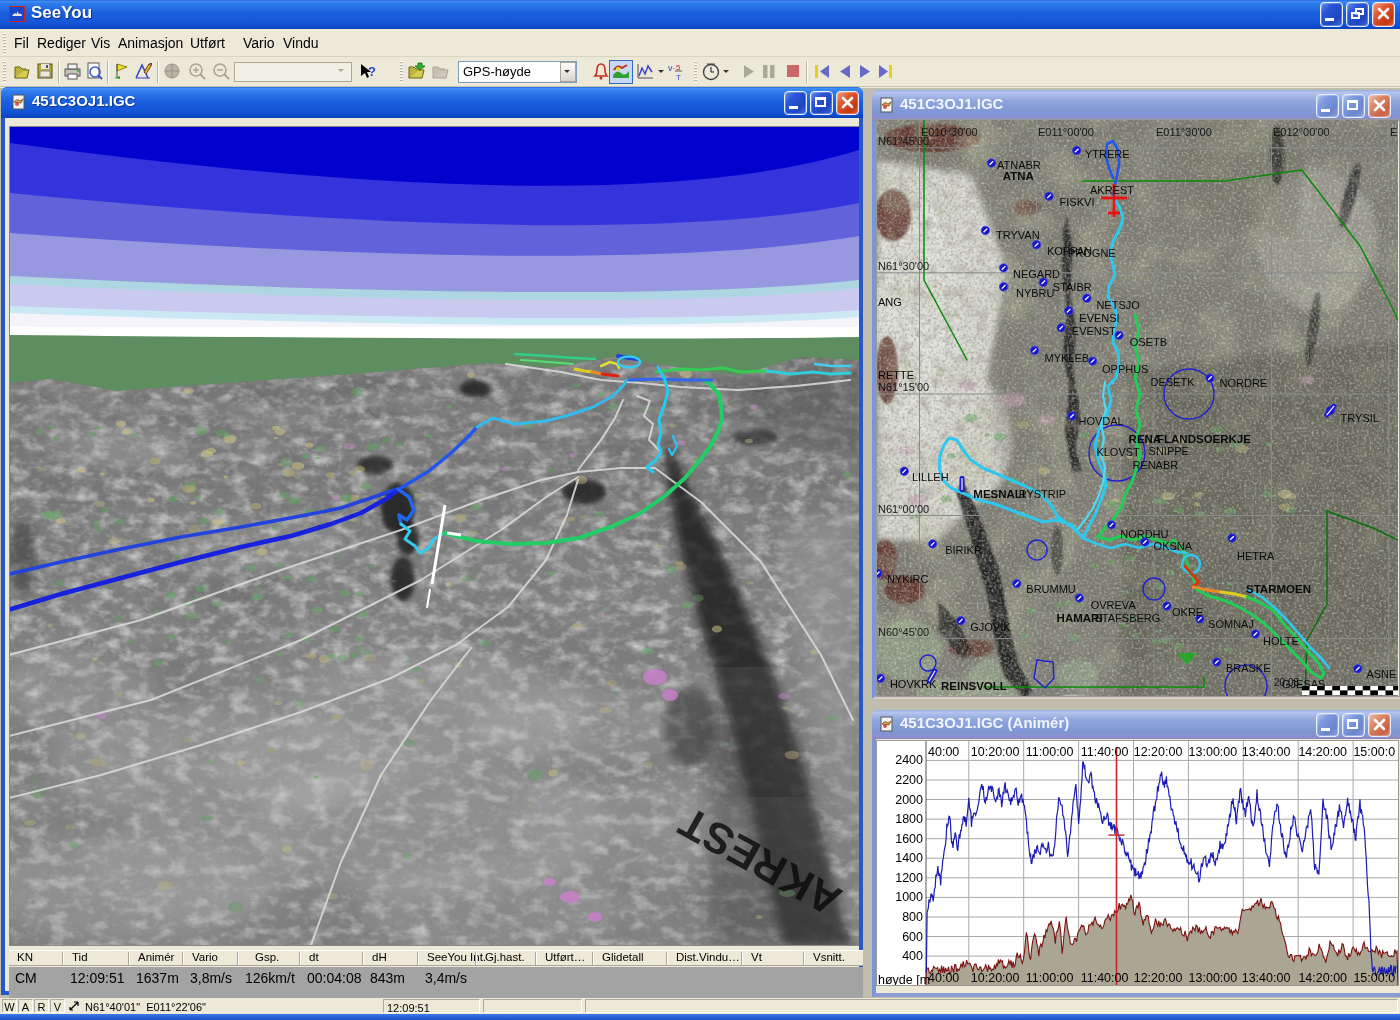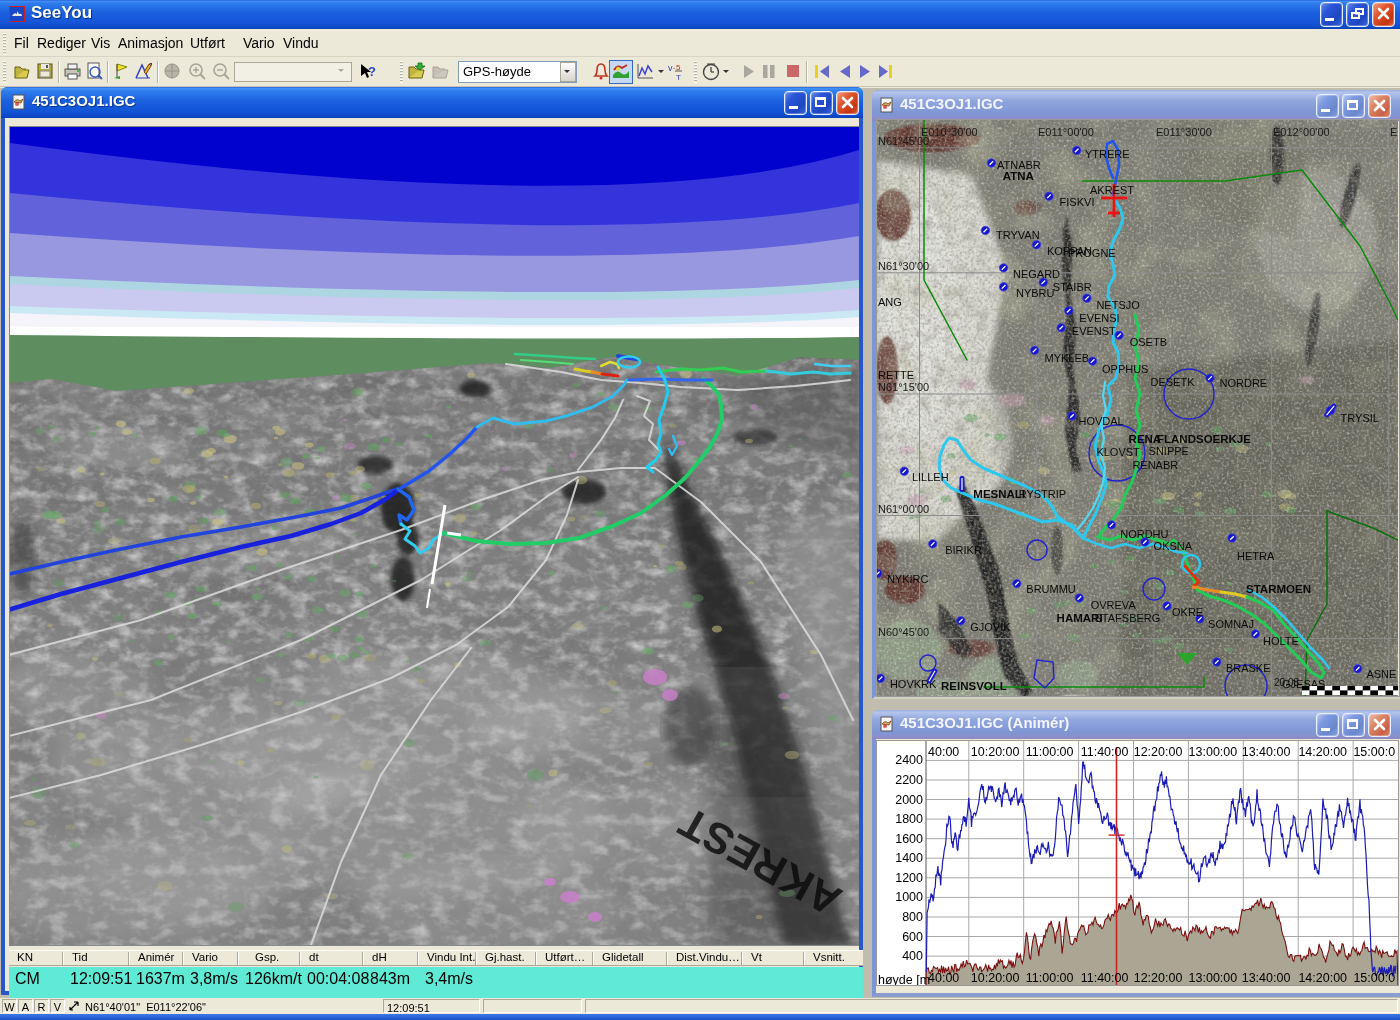--- a/index.html
+++ b/index.html
@@ -558,36 +558,36 @@
       <div class="hdrcell" style="left:127px">Animér</div>
       <div class="abs" style="left:119px;top:1px;width:1px;height:13px;background:#aca899;box-shadow:1px 0 0 #fff"></div>
       <div class="hdrcell" style="left:181px">Vario</div>
       <div class="abs" style="left:173px;top:1px;width:1px;height:13px;background:#aca899;box-shadow:1px 0 0 #fff"></div>
       <div class="hdrcell" style="left:244px">Gsp.</div>
       <div class="abs" style="left:228px;top:1px;width:1px;height:13px;background:#aca899;box-shadow:1px 0 0 #fff"></div>
       <div class="hdrcell" style="left:298px">dt</div>
       <div class="abs" style="left:290px;top:1px;width:1px;height:13px;background:#aca899;box-shadow:1px 0 0 #fff"></div>
       <div class="hdrcell" style="left:361px">dH</div>
       <div class="abs" style="left:353px;top:1px;width:1px;height:13px;background:#aca899;box-shadow:1px 0 0 #fff"></div>
-      <div class="hdrcell" style="left:416px">Vindu Int.</div>
+      <div class="hdrcell" style="left:416px">SeeYou Int.</div>
       <div class="abs" style="left:408px;top:1px;width:1px;height:13px;background:#aca899;box-shadow:1px 0 0 #fff"></div>
       <div class="hdrcell" style="left:474px">Gj.hast.</div>
       <div class="abs" style="left:466px;top:1px;width:1px;height:13px;background:#aca899;box-shadow:1px 0 0 #fff"></div>
       <div class="hdrcell" style="left:534px">Utført…</div>
       <div class="abs" style="left:526px;top:1px;width:1px;height:13px;background:#aca899;box-shadow:1px 0 0 #fff"></div>
       <div class="hdrcell" style="left:591px">Glidetall</div>
       <div class="abs" style="left:583px;top:1px;width:1px;height:13px;background:#aca899;box-shadow:1px 0 0 #fff"></div>
       <div class="hdrcell" style="left:665px">Dist.Vindu…</div>
       <div class="abs" style="left:657px;top:1px;width:1px;height:13px;background:#aca899;box-shadow:1px 0 0 #fff"></div>
       <div class="hdrcell" style="left:740px">Vt</div>
       <div class="abs" style="left:732px;top:1px;width:1px;height:13px;background:#aca899;box-shadow:1px 0 0 #fff"></div>
       <div class="hdrcell" style="left:802px">Vsnitt.</div>
       <div class="abs" style="left:794px;top:1px;width:1px;height:13px;background:#aca899;box-shadow:1px 0 0 #fff"></div>
     </div>
-    <div class="abs" style="left:4px;top:880px;width:854px;height:36px;background:#5eead4;font-size:16px">
+    <div class="abs" style="left:4px;top:880px;width:854px;height:36px;background:#a3a3a3;font-size:14px">
       <div class="abs" style="left:6px;top:3px">CM</div>
       <div class="abs" style="left:61px;top:3px">12:09:51</div>
       <div class="abs" style="left:127px;top:3px">1637m</div>
       <div class="abs" style="left:181px;top:3px">3,8m/s</div>
       <div class="abs" style="left:236px;top:3px">126km/t</div>
       <div class="abs" style="left:298px;top:3px">00:04:08</div>
       <div class="abs" style="left:361px;top:3px">843m</div>
       <div class="abs" style="left:416px;top:3px">3,4m/s</div>
     </div>
   </div>

